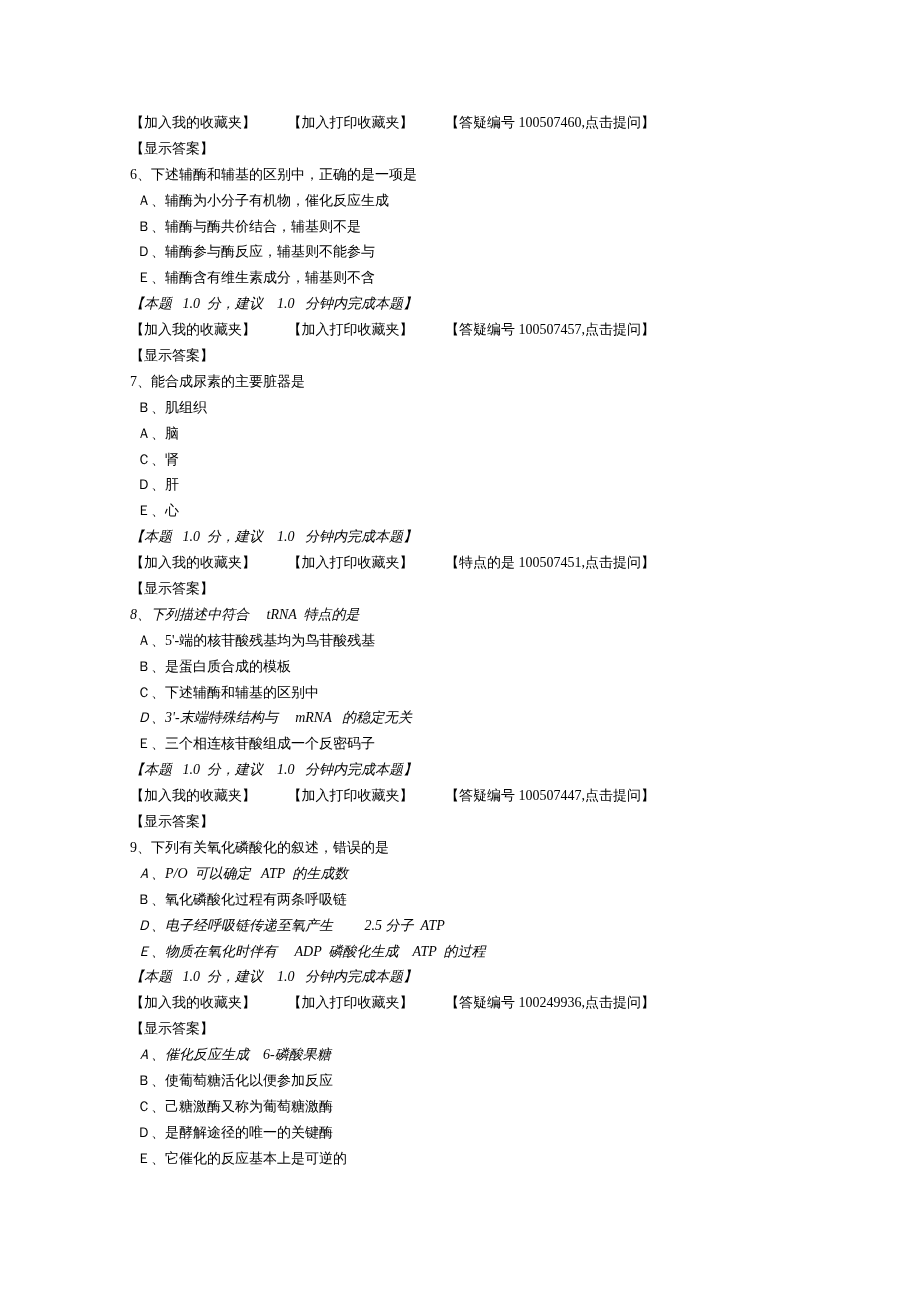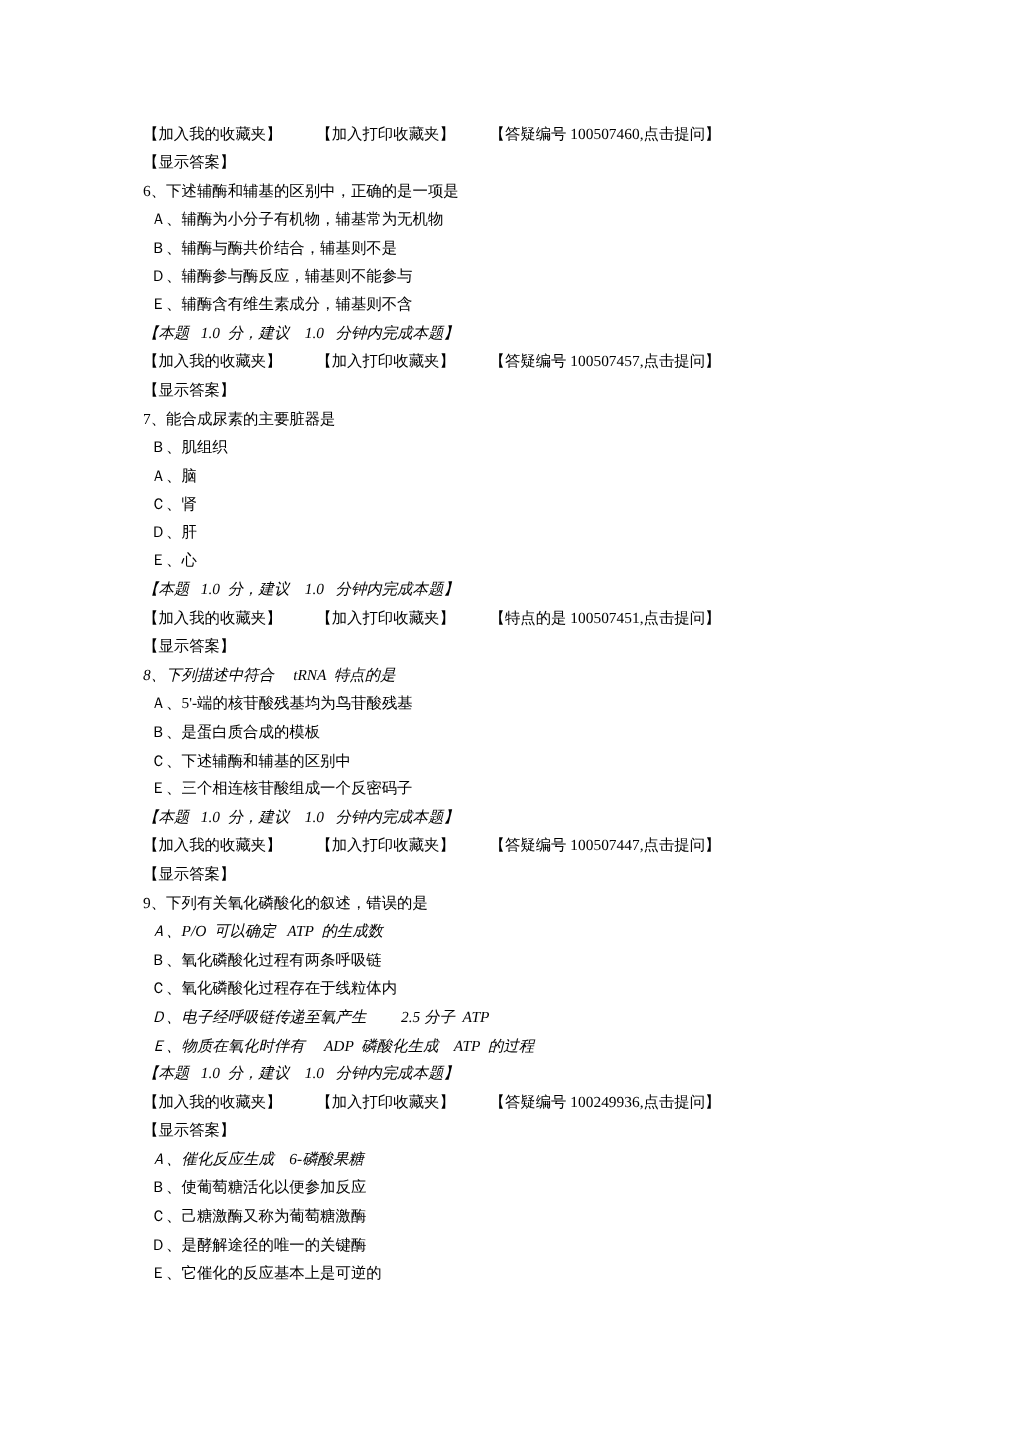--- a/index.html
+++ b/index.html
@@ -48,21 +48,21 @@
   <div class="action-line">
     <span class="action-link">【加入我的收藏夹】</span>
     <span class="action-link">【加入打印收藏夹】</span>
     <span class="action-link">【答疑编号    100507460,点击提问】</span>
   </div>
   <span class="show-answer">【显示答案】</span>
 </div>
 
 <div class="question-block">
   <span class="q-stem">6、下述辅酶和辅基的区别中，正确的是一项是</span>
-  <span class="option">Ａ、辅酶为小分子有机物，辅基常为无机物</span>
+  <span class="option">Ａ、辅酶为小分子有机物，催化反应生成</span>
   <span class="option">Ｂ、辅酶与酶共价结合，辅基则不是</span>
   <span class="option">Ｄ、辅酶参与酶反应，辅基则不能参与</span>
   <span class="option">Ｅ、辅酶含有维生素成分，辅基则不含</span>
   <span class="score-line ws">【本题   1.0  分，建议    1.0   分钟内完成本题】</span>
   <div class="action-line">
     <span class="action-link">【加入我的收藏夹】</span>
     <span class="action-link">【加入打印收藏夹】</span>
     <span class="action-link">【答疑编号    100507457,点击提问】</span>
   </div>
   <span class="show-answer">【显示答案】</span>
@@ -82,35 +82,35 @@
     <span class="action-link">【特点的是    100507451,点击提问】</span>
   </div>
   <span class="show-answer">【显示答案】</span>
 </div>
 
 <div class="question-block">
   <span class="q-stem ws">8、下列描述中符合     tRNA  特点的是</span>
   <span class="option">Ａ、5'-端的核苷酸残基均为鸟苷酸残基</span>
   <span class="option">Ｂ、是蛋白质合成的模板</span>
   <span class="option">Ｃ、下述辅酶和辅基的区别中</span>
+  <span class="option ws">Ｄ、3'-末端特殊结构与     mRNA   的稳定无关</span>
   <span class="option">Ｅ、三个相连核苷酸组成一个反密码子</span>
   <span class="score-line ws">【本题   1.0  分，建议    1.0   分钟内完成本题】</span>
   <div class="action-line">
     <span class="action-link">【加入我的收藏夹】</span>
     <span class="action-link">【加入打印收藏夹】</span>
     <span class="action-link">【答疑编号    100507447,点击提问】</span>
   </div>
   <span class="show-answer">【显示答案】</span>
 </div>
 
 <div class="question-block">
   <span class="q-stem">9、下列有关氧化磷酸化的叙述，错误的是</span>
   <span class="option ws">Ａ、P/O  可以确定   ATP  的生成数</span>
   <span class="option">Ｂ、氧化磷酸化过程有两条呼吸链</span>
-  <span class="option">Ｃ、氧化磷酸化过程存在于线粒体内</span>
   <span class="option ws">Ｄ、电子经呼吸链传递至氧产生         2.5 分子  ATP</span>
   <span class="option ws">Ｅ、物质在氧化时伴有     ADP  磷酸化生成    ATP  的过程</span>
   <span class="score-line ws">【本题   1.0  分，建议    1.0   分钟内完成本题】</span>
   <div class="action-line">
     <span class="action-link">【加入我的收藏夹】</span>
     <span class="action-link">【加入打印收藏夹】</span>
     <span class="action-link">【答疑编号    100249936,点击提问】</span>
   </div>
   <span class="show-answer">【显示答案】</span>
 </div>

